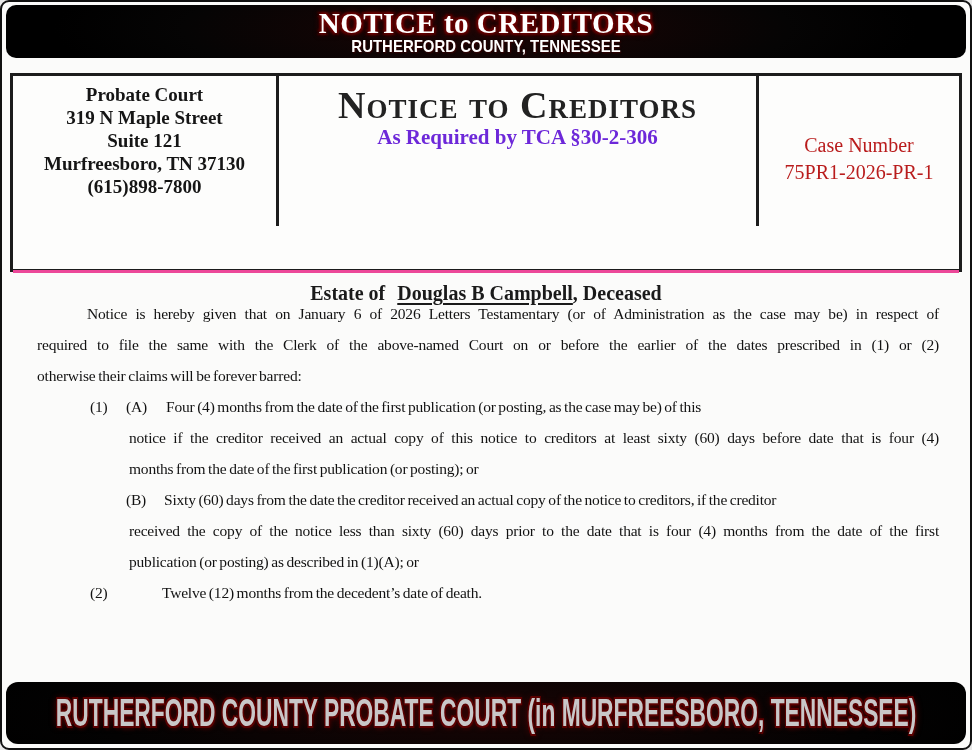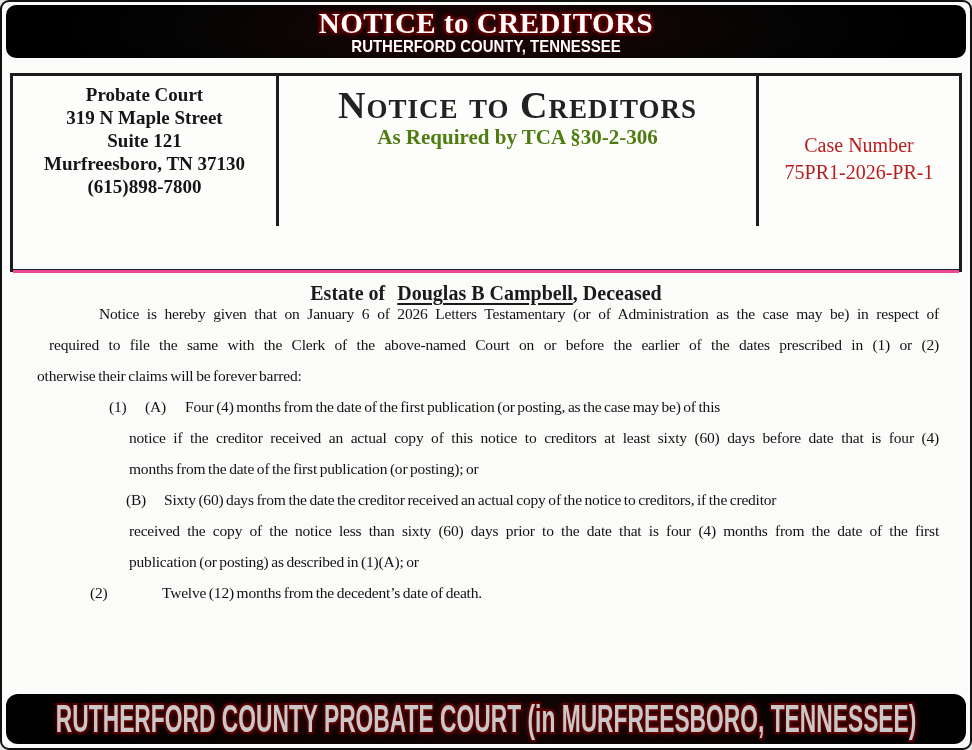--- a/index.html
+++ b/index.html
@@ -30,49 +30,49 @@
     border:3px solid #1c1c1c;background:#fdfdfc;
     display:grid;grid-template-columns:266px 480px 1fr;grid-template-rows:150px 43px;
   }
   .cell{box-sizing:border-box;}
   .cell-court{border-right:3px solid #1c1c1c;text-align:center;padding-top:7px;}
   .addr-line{font-weight:bold;font-size:19px;line-height:23px;}
   .cell-title{border-right:3px solid #1c1c1c;text-align:center;padding-top:9px;}
   .doc-title{
     font-weight:bold;font-variant:small-caps;font-size:38px;line-height:40px;letter-spacing:1px;color:#222;
   }
-  .doc-subtitle{font-weight:bold;font-size:21px;line-height:24px;color:#4d7c0f;}
+  .doc-subtitle{font-weight:bold;font-size:21px;line-height:24px;color:#6d28d9;}
   .cell-case{text-align:center;padding-top:56px;}
   .case-line{font-weight:normal;font-size:20px;line-height:27px;color:#b91c1c;}
   .cell-estate{
     grid-column:1 / -1;border-top:3px solid #ec4899;text-align:center;
     font-weight:bold;font-size:20px;line-height:40px;color:#1a1a1a;margin-top:44px;
   }
   .u-name{text-decoration:underline;text-underline-offset:3px;}
   .sp-after{padding-right:7px;}
   
   .body-text{
     position:absolute;top:296px;left:35px;width:902px;
     font-size:15.5px;line-height:31px;letter-spacing:-.2px;word-spacing:-1px;color:#121212;
   }
   .ln{min-height:31px;}
-  .fill{text-align:justify;text-align-last:justify;margin-left:12px;}
+  .fill{text-align:justify;text-align-last:justify;}
   .indent1{text-indent:50px;}
-  .li-a1{margin-left:72px;}
+  .li-a1{margin-left:53px;}
   .li-cont{margin-left:92px;}
   .li-cont-fill{margin-left:92px;width:810px;box-sizing:border-box;}
   .li-b1{margin-left:89px;}
   .li-n2{margin-left:53px;}
   .num{display:inline-block;width:36px;}
   .sub-num{display:inline-block;width:40px;}
   .sub-numB{display:inline-block;width:38px;}
   .num2{display:inline-block;width:72px;}
   
   .banner-bottom{
-    position:absolute;left:4px;right:4px;bottom:4px;height:50px;
+    position:absolute;left:4px;right:4px;bottom:4px;height:62px;
     background:radial-gradient(ellipse 55% 140% at 50% 50%,#190505 0%,#030202 75%,#000 100%);
     border-radius:12px;display:flex;align-items:center;justify-content:center;overflow:hidden;
   }
   .banner-bottom-text{
     font-family:"Liberation Sans",sans-serif;font-weight:bold;font-size:38px;line-height:40px;
     white-space:nowrap;color:#c9c7c8;display:inline-block;transform:scaleX(.60);transform-origin:center;
     text-shadow:2px 2px 0 #5a0000,-2px -2px 0 #5a0000,2px -2px 0 #5a0000,-2px 2px 0 #5a0000,3px 3px 4px #2e0000,0 0 9px #700000;
   }
 </style>
 </head>

